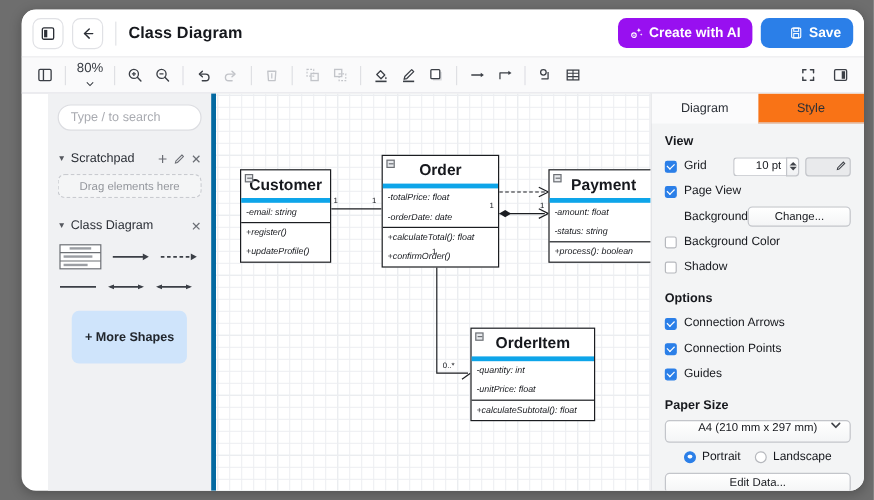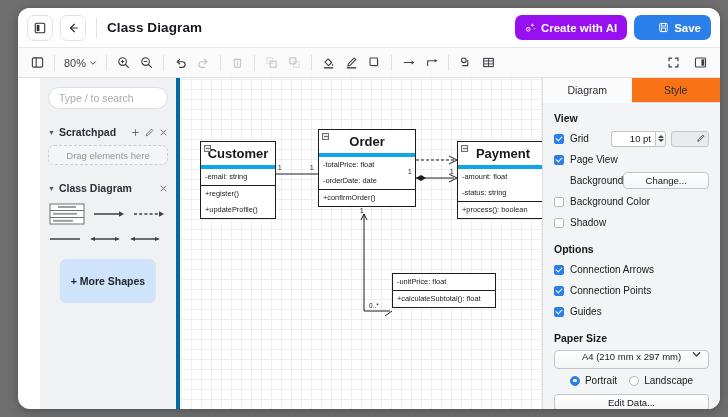--- a/index.html
+++ b/index.html
@@ -62,21 +62,21 @@
   }
   .tb {
     width: 23px; height: 22px;
     display: flex; align-items: center; justify-content: center;
     color: #3b3f46; cursor: pointer; border-radius: 4px;
   }
   .tb.dim { color: #c2c4c9; cursor: default; }
   .tbsep { width: 1px; height: 16px; background: #dfe0e4; margin: 0 5px; }
   #zoom-level {
     display: flex; align-items: center; gap: 3px;
-    font-size: 11px; color: #3b3f46; padding: 0 4px; cursor: pointer;
+    font-size: 11px; color: #3b3f46; padding: 0 4px; cursor: pointer; flex-direction: column;
   }
   #toolbar-right { margin-left: auto; display: flex; align-items: center; gap: 4px; }
 
   
   #body { flex: 1; display: flex; min-height: 0; }
 
   
   #sidebar {
     width: 140px; flex: 0 0 140px;
     background: #f0f1f3;
@@ -90,21 +90,21 @@
     width: 100%; height: 22px;
     border: 1px solid #dcdde1; border-radius: 11px;
     background: #fff; padding: 0 10px;
     font-size: 10.5px; color: #3b3f46; font-family: inherit;
     outline: none;
   }
   #search-input::placeholder { color: #a9abb1; }
   .sec-head {
     display: flex; align-items: center; gap: 4px;
     margin-top: 17px; margin-bottom: 7px;
-    font-size: 10.5px; font-weight: bold; color: #2b2f36;
+    font-size: 10.5px; font-weight: normal; color: #2b2f36;
   }
   .caret { font-size: 7px; color: #55585f; line-height: 1; }
   .sec-actions { margin-left: auto; display: flex; align-items: center; gap: 5px; color: #6a6d74; }
   .sec-act { cursor: pointer; display: flex; font-size: 10px; line-height: 1; }
   #scratchpad-drop {
     height: 20px; border: 1px dashed #c9cbd0; border-radius: 6px;
     display: flex; align-items: center; justify-content: center;
     font-size: 9.5px; color: #93969c; background: #f4f5f6;
   }
   #shape-palette { display: flex; flex-wrap: wrap; align-items: center; gap: 9px 8px; padding: 2px 1px; }
@@ -139,21 +139,21 @@
     text-align: center; font-weight: bold; font-size: 13px;
     padding: 4px 0 4px 0; position: relative;
     border-bottom: 4px solid #0ea5e9;
   }
   .uml-icon {
     position: absolute; left: 3px; top: 3px;
     width: 7px; height: 7px; border: 1px solid #6d7075; background: #e8eaed;
     display: flex; align-items: center; justify-content: center;
   }
   .uml-icon::after { content: ""; width: 4px; height: 1px; background: #6d7075; }
-  .uml-sec { border-bottom: 1px solid #1b1d21; }
+  .uml-sec { border-bottom: 1px solid #1b1d21; font-style: italic; }
   .uml-sec:last-child { border-bottom: none; }
   .uml-row { padding: 3px 4px; line-height: 1.35; white-space: nowrap; }
   .mult { position: absolute; font-size: 6.5px; color: #16181d; }
 
   
   #rightpanel {
     width: 178px; flex: 0 0 178px;
     background: #f3f4f5;
     border-left: 1px solid #dcdde1;
     display: flex; flex-direction: column;
@@ -537,20 +537,21 @@
         <div class="umlbox" style="left:138px; top:51px; width:98px;">
           <div class="uml-title">
             <span class="uml-icon"></span>
             <span>Order</span>
           </div>
           <div class="uml-sec">
             <div class="uml-row">-totalPrice: float</div>
             <div class="uml-row">-orderDate: date</div>
           </div>
           <div class="uml-sec">
+            <div class="uml-row">+calculateTotal(): float</div>
             <div class="uml-row">+confirmOrder()</div>
           </div>
         </div>
         <div class="mult" style="left:228px; top:90px;">1</div>
         <div class="mult" style="left:180px; top:129px;">1</div>
 
         <div class="umlbox" style="left:277px; top:63px; width:92px;">
           <div class="uml-title">
             <span class="uml-icon"></span>
             <span>Payment</span>
@@ -559,21 +560,26 @@
             <div class="uml-row">-amount: float</div>
             <div class="uml-row">-status: string</div>
           </div>
           <div class="uml-sec">
             <div class="uml-row">+process(): boolean</div>
           </div>
         </div>
         <div class="mult" style="left:270px; top:90px;">1</div>
 
         <div class="umlbox" style="left:212px; top:195px; width:104px;">
-          <div class="uml-sec">
+          <div class="uml-title">
+            <span class="uml-icon"></span>
+            <span>OrderItem</span>
+          </div>
+          <div class="uml-sec">
+            <div class="uml-row">-quantity: int</div>
             <div class="uml-row">-unitPrice: float</div>
           </div>
           <div class="uml-sec">
             <div class="uml-row">+calculateSubtotal(): float</div>
           </div>
         </div>
         <div class="mult" style="left:189px; top:224px;">0..*</div>
 
       </div>
     </div>

